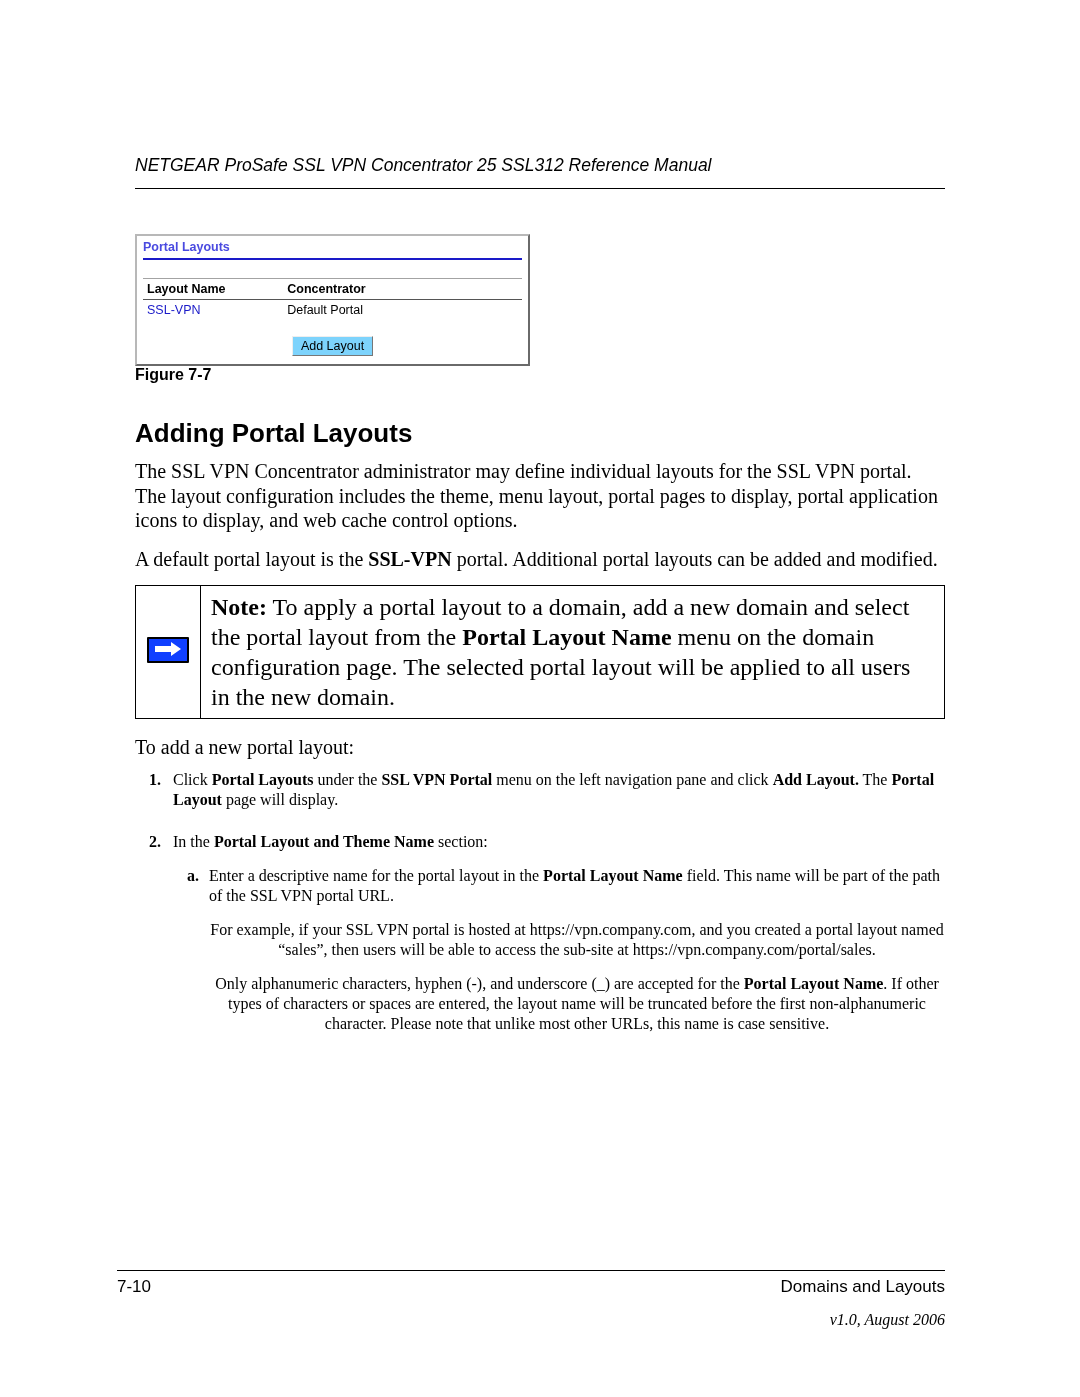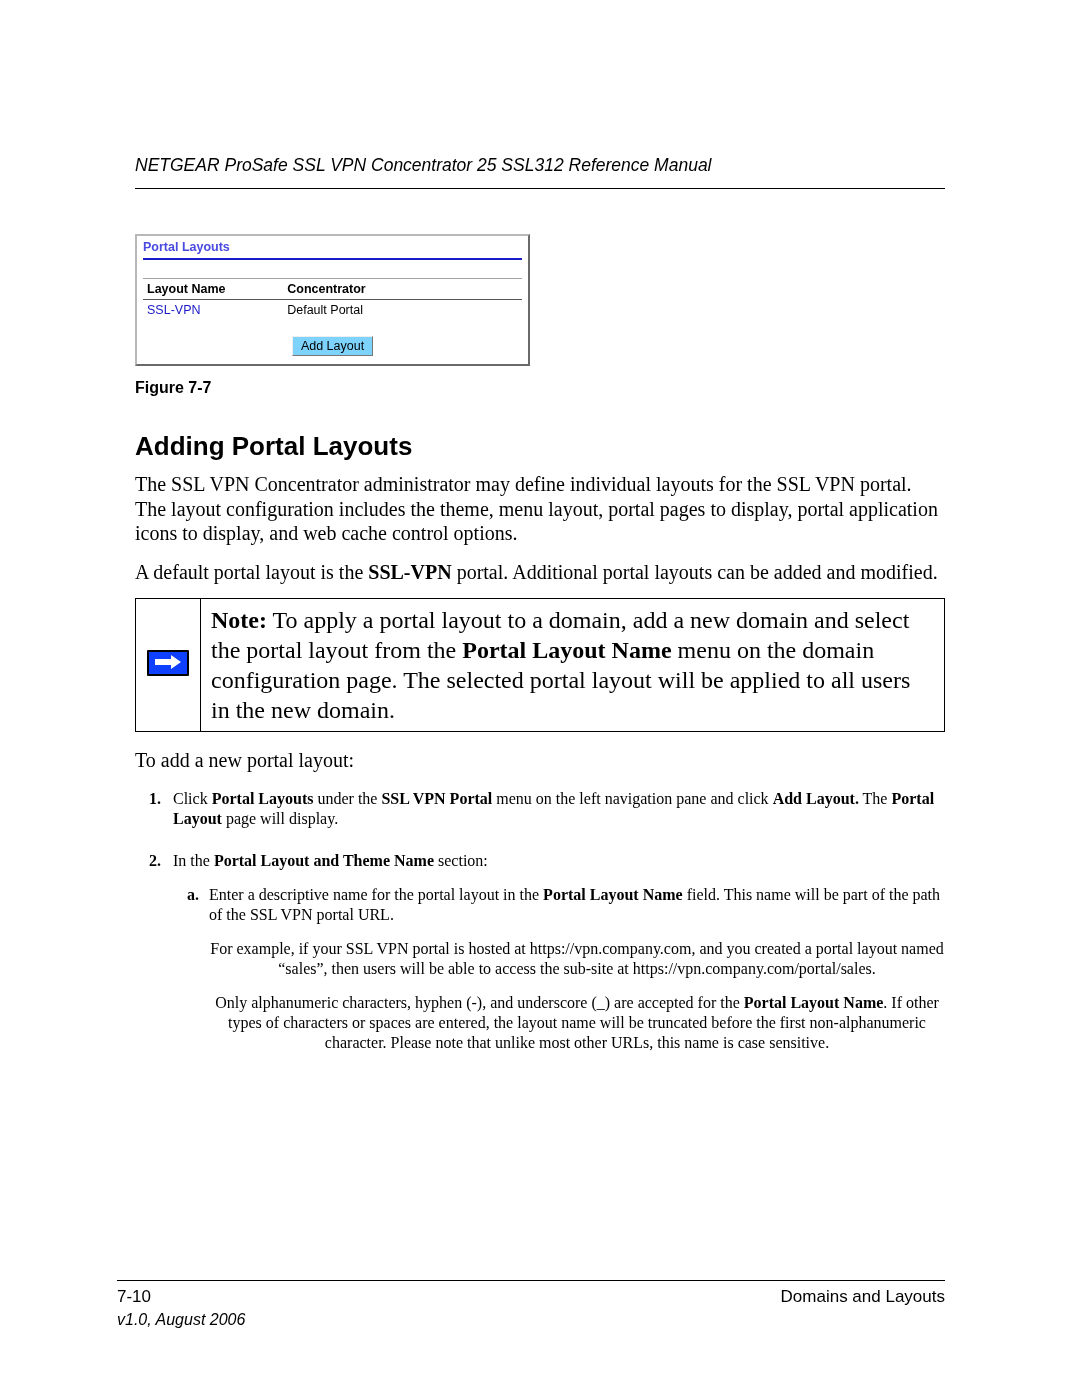--- a/index.html
+++ b/index.html
@@ -68,21 +68,21 @@
     border: 1px solid #777;
     border-top-color: #eee;
     border-left-color: #eee;
     background: #7dd3fc;
     cursor: pointer;
   }
   .figure-caption {
     font-family: Arial, Helvetica, sans-serif;
     font-weight: bold;
     font-size: 16px;
-    margin-top: 13px;
+    margin-top: 0;
   }
   
   h2.section {
     font-family: Arial, Helvetica, sans-serif;
     font-weight: bold;
     font-size: 26px;
     margin: 34px 0 10px 0;
   }
   .body-p {
     font-size: 20px;
@@ -115,21 +115,21 @@
   .sub-para { margin-top: 14px; text-align: center; }
   b { font-weight: bold; }
   
   .footer {
     position: absolute;
     left: 117px; right: 135px;
     bottom: 68px;
     font-size: 18px;
   }
   .footer-line { border-top: 1.5px solid #000; padding-top: 6px; display:flex; justify-content:space-between; font-family: Arial, Helvetica, sans-serif; font-size: 17px;}
-  .footer-version { text-align:left; font-family: Liberation Sans, sans-serif; font-style: italic; font-size: 16px; margin-top: 4px;}
+  .footer-version { text-align:right; font-family: Liberation Serif, serif; font-style: italic; font-size: 16px; margin-top: 14px;}
 </style>
 </head>
 <body>
 
 <div class="page">
 
   <div class="running-header">NETGEAR ProSafe SSL VPN Concentrator 25 SSL312 Reference Manual</div>
 
   <div class="figure-box">
     <div class="fig-title">Portal Layouts</div>
@@ -172,21 +172,21 @@
           </svg>
         </span>
       </td>
       <td class="note-text-cell">
         <b>Note:</b><span> To apply a portal layout to a domain, add a new domain and select the portal layout from the </span><b>Portal Layout Name</b><span> menu on the domain configuration page. The selected portal layout will be applied to all users in the new domain.</span>
       </td>
     </tr>
   </tbody>
     </table>
 
-  <p class="body-p" style="margin-bottom:16px">To add a new portal layout:</p>
+  <p class="body-p" style="margin-bottom:10px">To add a new portal layout:</p>
 
   <ol class="steps">
     <li>
       <span>Click </span><b>Portal Layouts</b><span> under the </span><b>SSL VPN Portal</b><span> menu on the left navigation pane and click </span><b>Add Layout.</b><span> The </span><b>Portal Layout</b><span> page will display.</span>
     </li>
     <li>
       <span>In the </span><b>Portal Layout and Theme Name</b><span> section:</span>
       <ol class="sub">
         <li>
           <span>Enter a descriptive name for the portal layout in the </span><b>Portal Layout Name</b><span> field. This name will be part of the path of the SSL VPN portal URL.</span>

